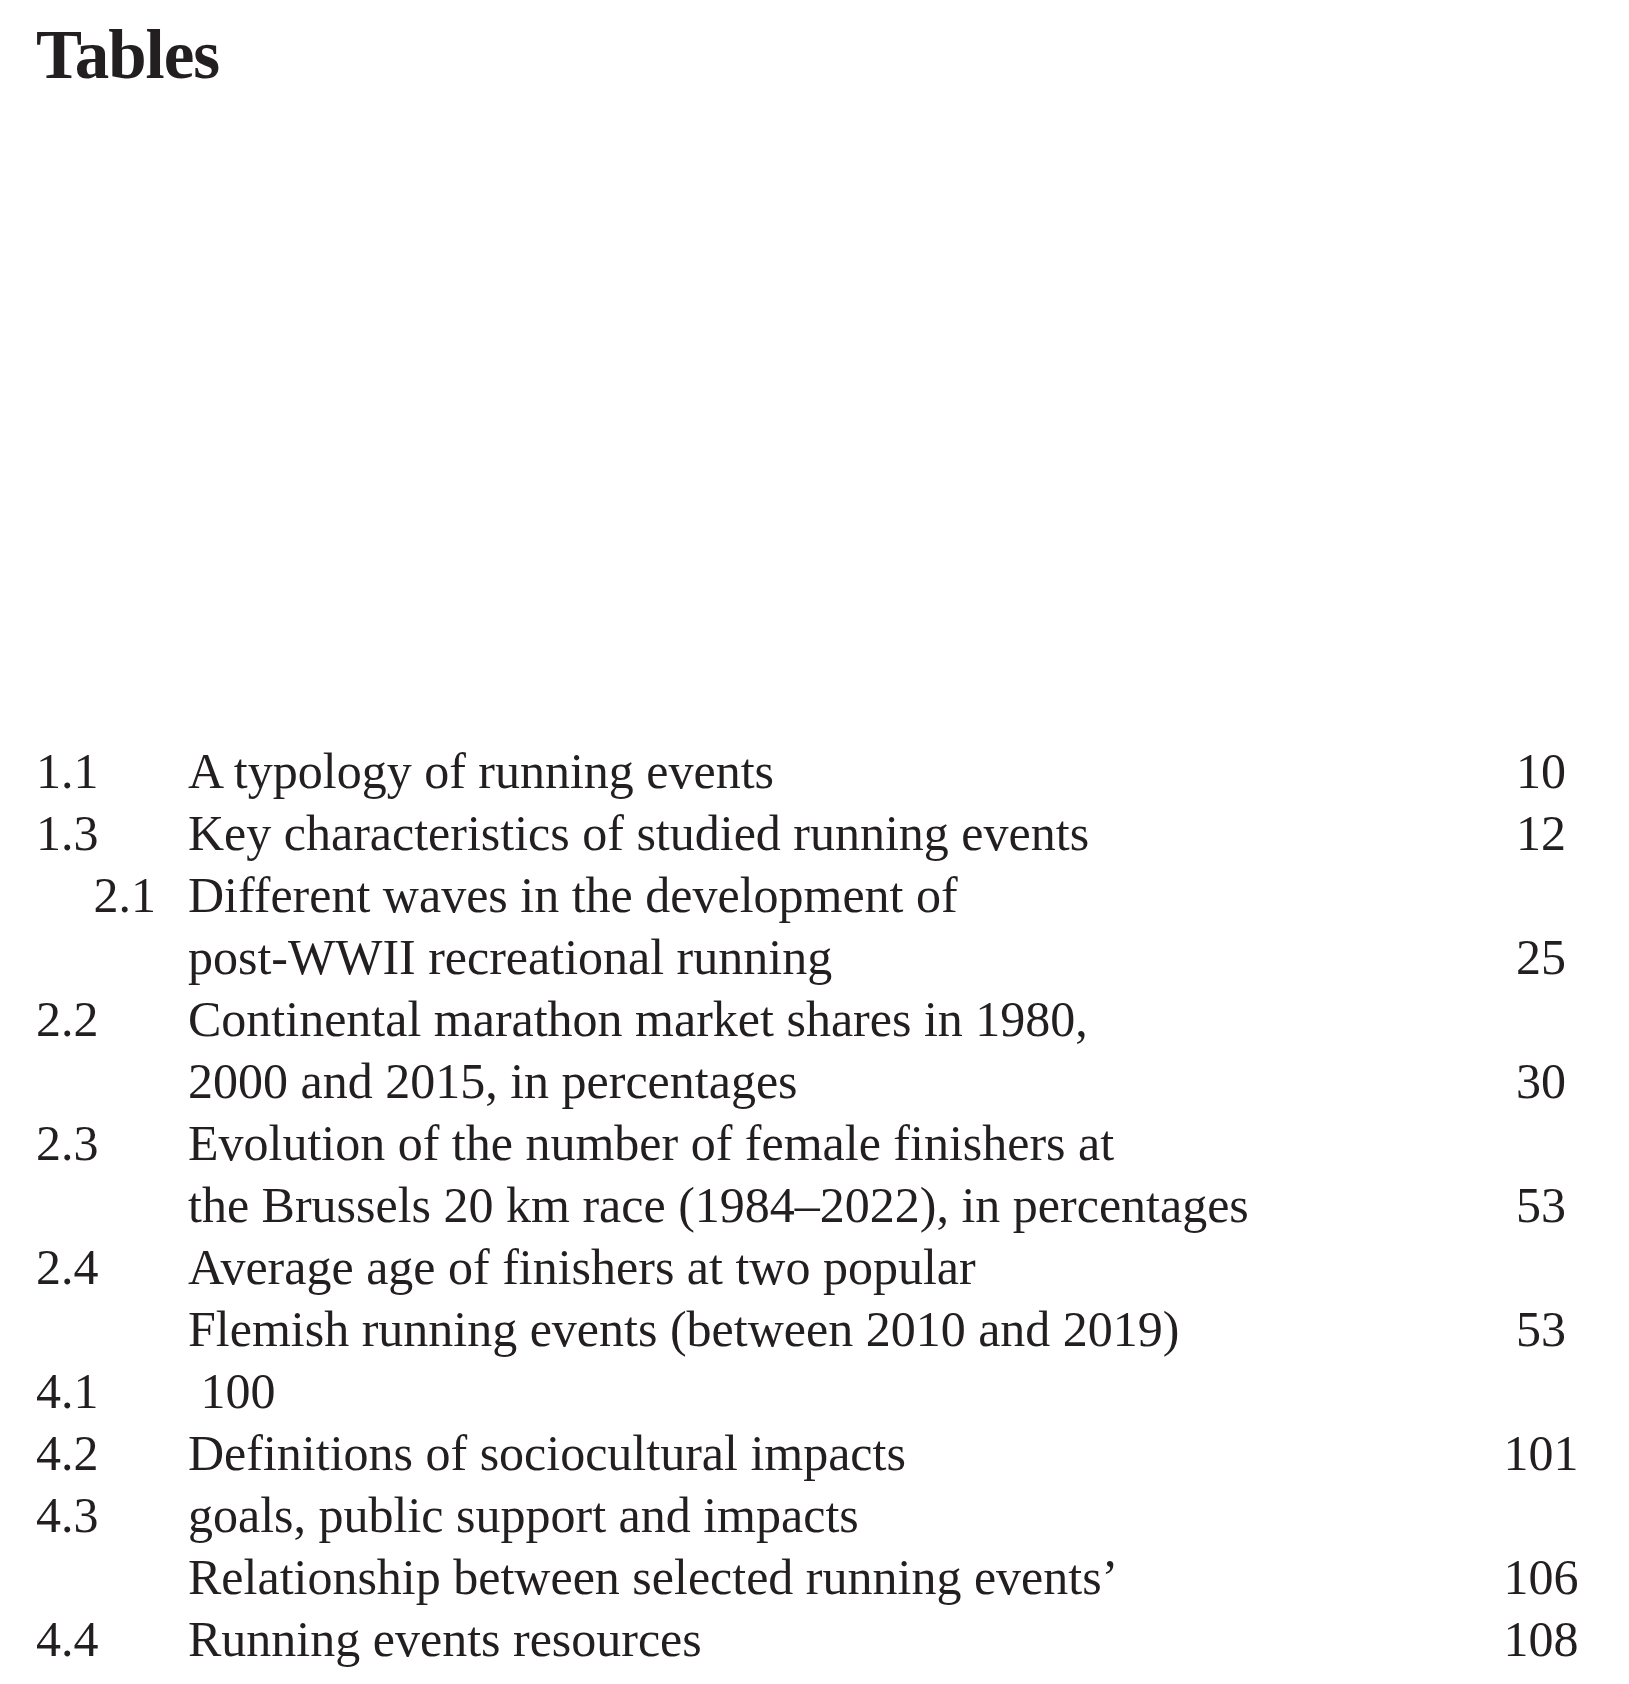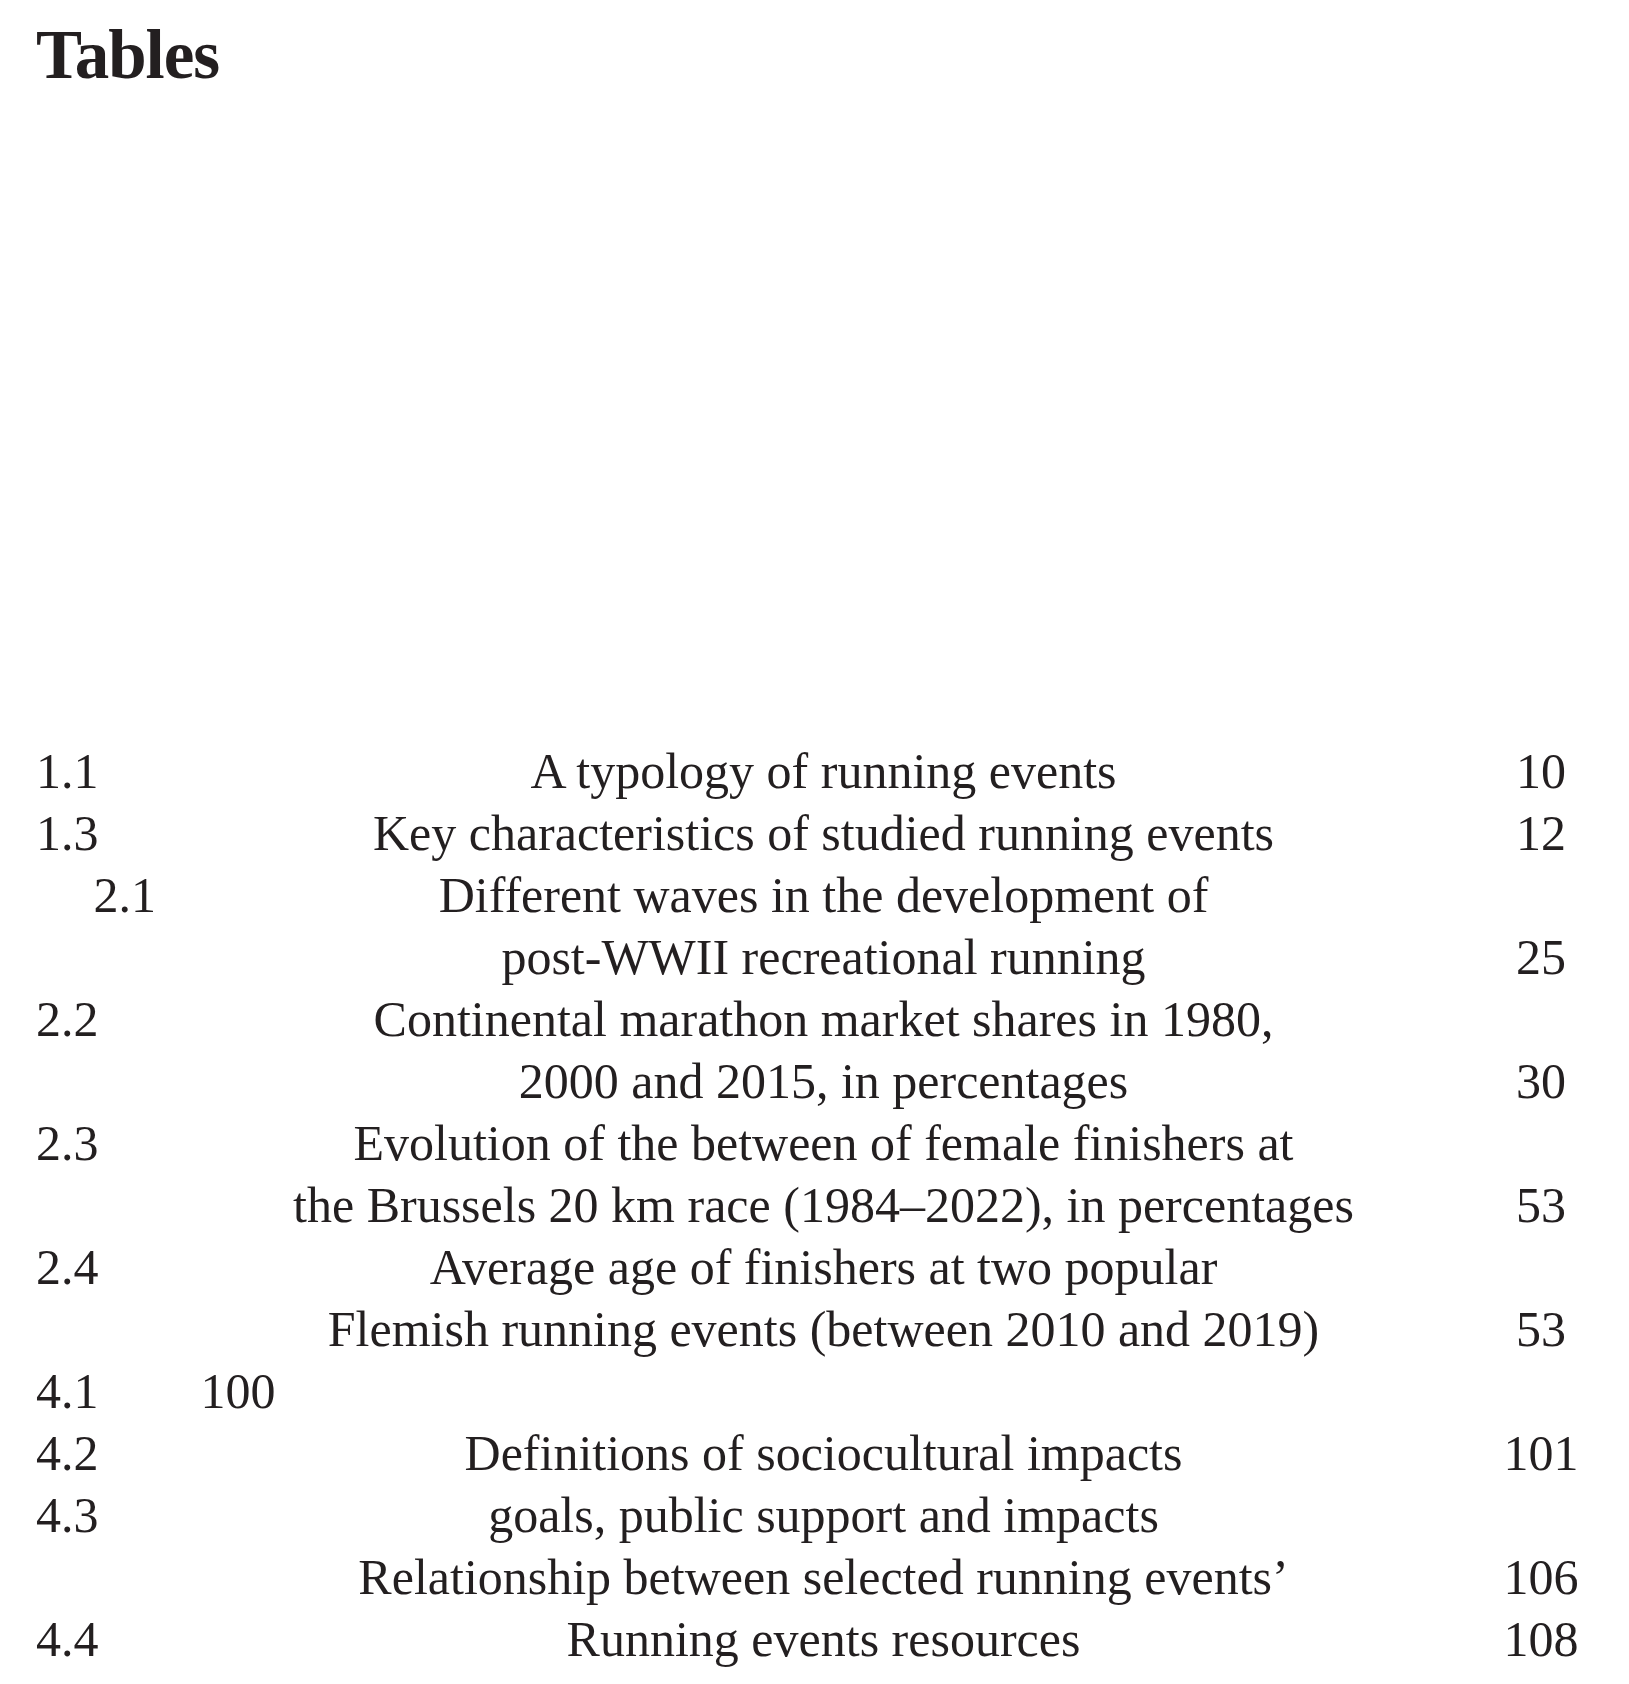--- a/index.html
+++ b/index.html
@@ -37,21 +37,20 @@
       display: flex;
       align-items: flex-end;
       gap: 32px;
     }
     .toc-number {
       width: 120px;
       flex: 0 0 120px;
     }
     .toc-title {
       flex: 1 1 auto;
-      text-align: center;
     }
     .toc-title-line {
       display: block;
       white-space: nowrap;
     }
     .toc-page {
       flex: 0 0 auto;
       text-align: center;
       min-width: 100px;
     }
@@ -93,21 +92,21 @@
     <span class="toc-title">
       <span class="toc-title-line">Continental marathon market shares in 1980,</span>
       <span class="toc-title-line">2000 and 2015, in percentages</span>
     </span>
     <span class="toc-page">30</span>
   </div>
 
   <div class="toc-entry">
     <span class="toc-number" style="align-self:flex-start;">2.3</span>
     <span class="toc-title">
-      <span class="toc-title-line">Evolution of the between of female finishers at</span>
+      <span class="toc-title-line">Evolution of the number of female finishers at</span>
       <span class="toc-title-line">the Brussels 20 km race (1984–2022), in percentages</span>
     </span>
     <span class="toc-page">53</span>
   </div>
 
   <div class="toc-entry">
     <span class="toc-number" style="align-self:flex-start;">2.4</span>
     <span class="toc-title">
       <span class="toc-title-line">Average age of finishers at two popular</span>
       <span class="toc-title-line">Flemish running events (between 2010 and 2019)</span>

